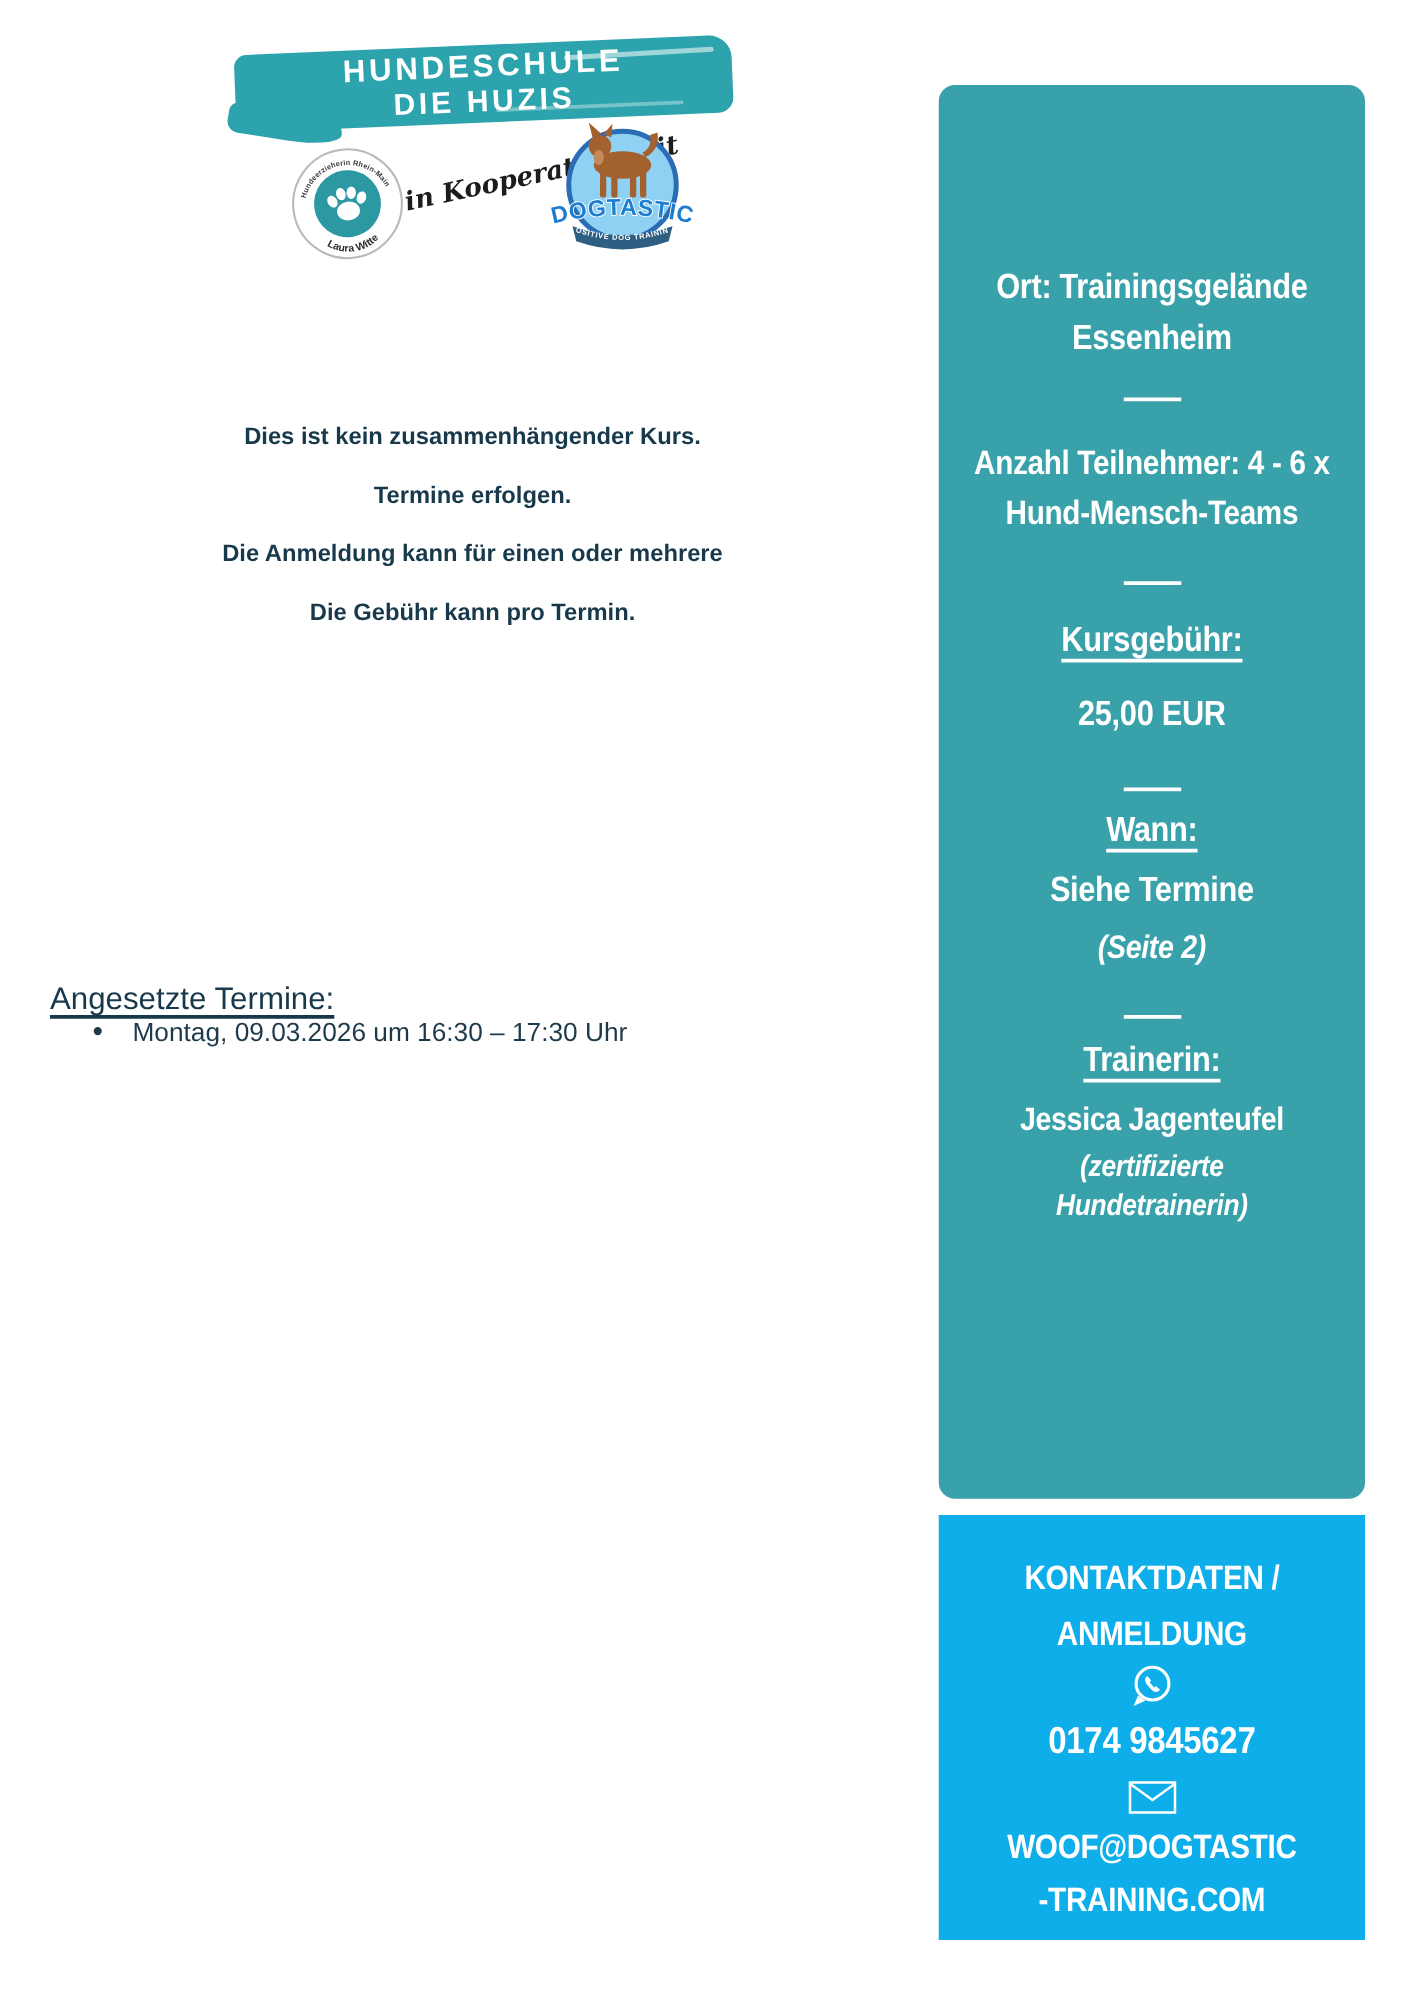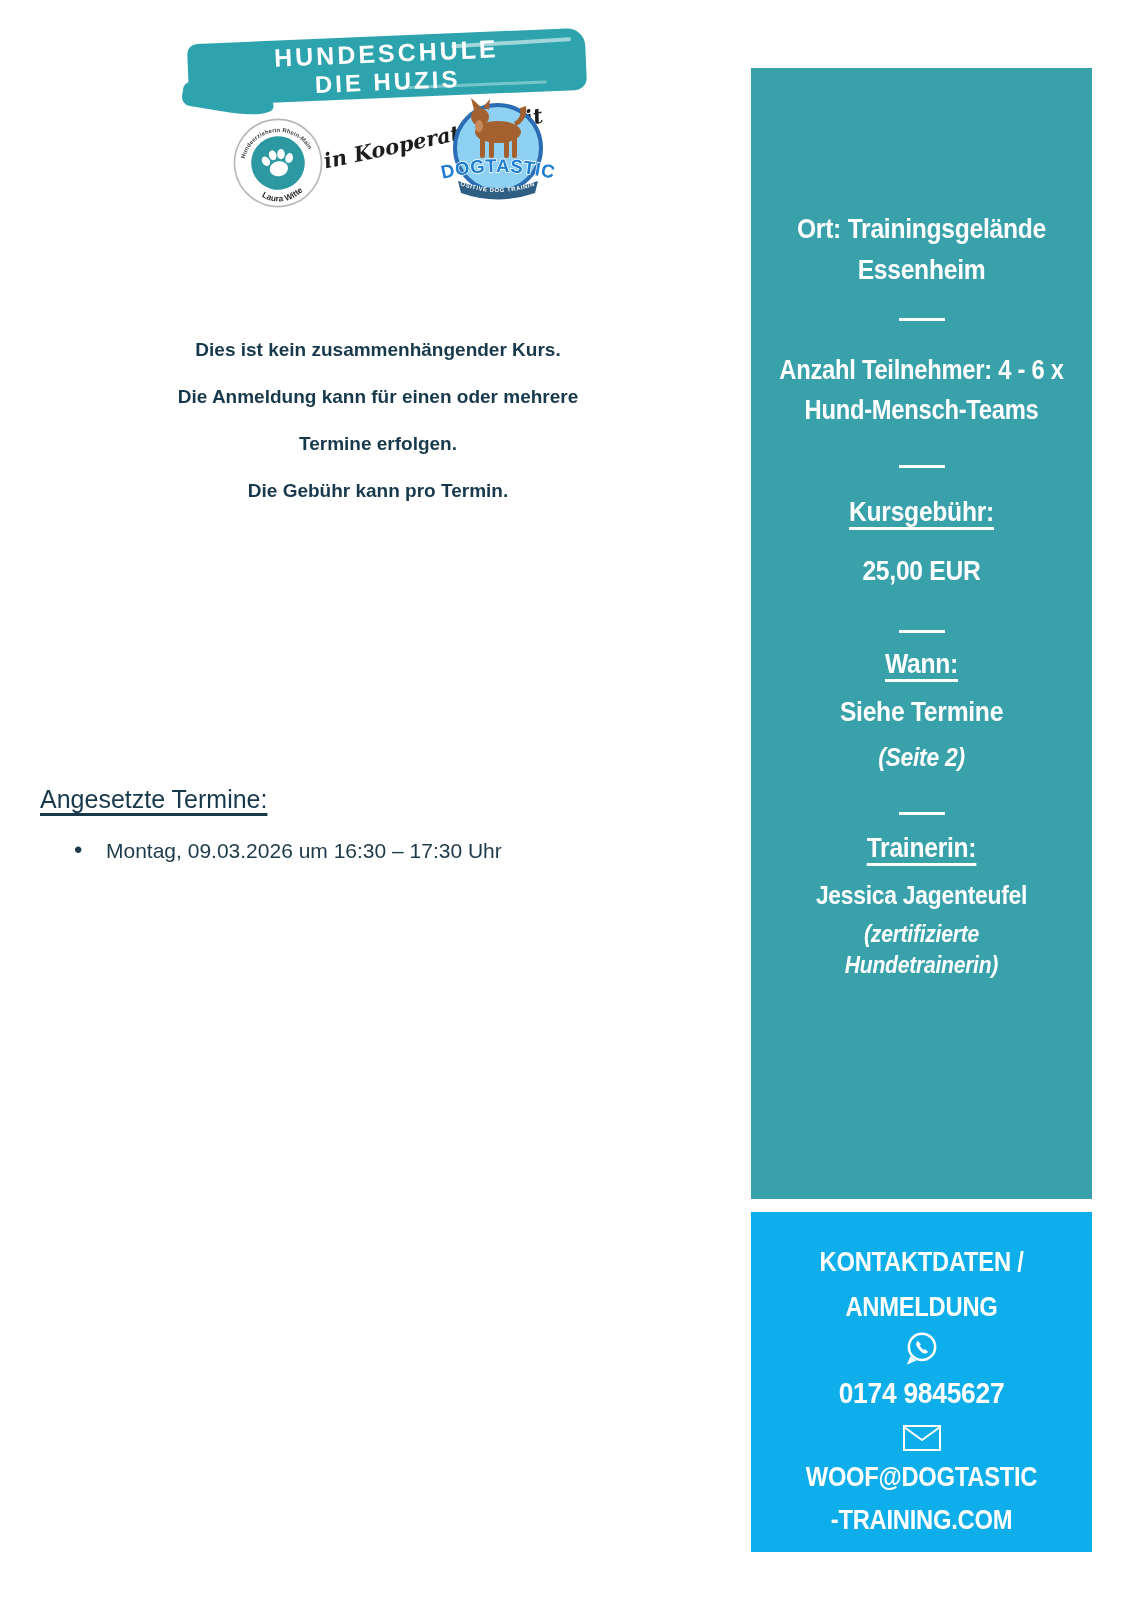--- a/index.html
+++ b/index.html
@@ -43,30 +43,30 @@
   
   .intro{
     position:absolute;left:8px;top:326px;width:740px;text-align:center;
     color:#17394b;font-weight:bold;font-size:19px;line-height:47px;
   }
   
   .app-heading{
     position:absolute;left:40px;top:785px;color:#17394b;font-weight:normal;font-size:25px;
     text-decoration:underline;text-decoration-thickness:2.5px;text-underline-offset:5px;
   }
-  .app-list{position:absolute;left:72px;top:836px;margin:0;padding:0;list-style:none;}
+  .app-list{position:absolute;left:72px;top:812px;margin:0;padding:0;list-style:none;}
   .app-list li{
     position:relative;padding-left:34px;color:#1d3a4a;font-size:21px;line-height:30px;
   }
   .app-list li::before{
     content:"\2022";position:absolute;left:2px;top:-1px;font-size:24px;color:#1d3a4a;
   }
   
   .sidebar{
-    position:absolute;left:751px;top:68px;width:341px;height:1131px;background:#38a1aa;
+    position:absolute;left:751px;top:68px;width:341px;height:1131px;background:#38a1aa;border-radius:13px;
   }
   .sb{
     position:absolute;left:0;width:100%;text-align:center;color:#ffffff;font-weight:bold;
     transform:scaleX(.88);letter-spacing:-.3px;
   }
   .sb .u{
     text-decoration:underline;text-decoration-thickness:2.5px;text-underline-offset:6px;
   }
   .divider{
     position:absolute;left:calc(50% - 23px);width:46px;height:3px;background:#ffffff;
@@ -157,22 +157,22 @@
         <textPath href="#dtArc" startOffset="50%" text-anchor="middle">DOGTASTIC</textPath>
       </text>
       <text font-size="6" font-weight="bold" fill="#ffffff" letter-spacing=".6">
         <textPath href="#dtBand" startOffset="50%" text-anchor="middle">POSITIVE DOG TRAINING</textPath>
       </text>
     </svg>
   </div>
 
   <div class="intro">
     <div>Dies ist kein zusammenhängender Kurs.</div>
+    <div>Termine erfolgen.</div>
     <div>Die Anmeldung kann für einen oder mehrere</div>
-    <div>Termine erfolgen.</div>
     <div>Die Gebühr kann pro Termin.</div>
   </div>
 
   <div class="app-heading">Angesetzte Termine:</div>
   <ul class="app-list">
     <li>Montag, 09.03.2026 um 16:30 – 17:30 Uhr</li>
   </ul>
 
   <aside class="sidebar">
     <div class="sb sb-location">

